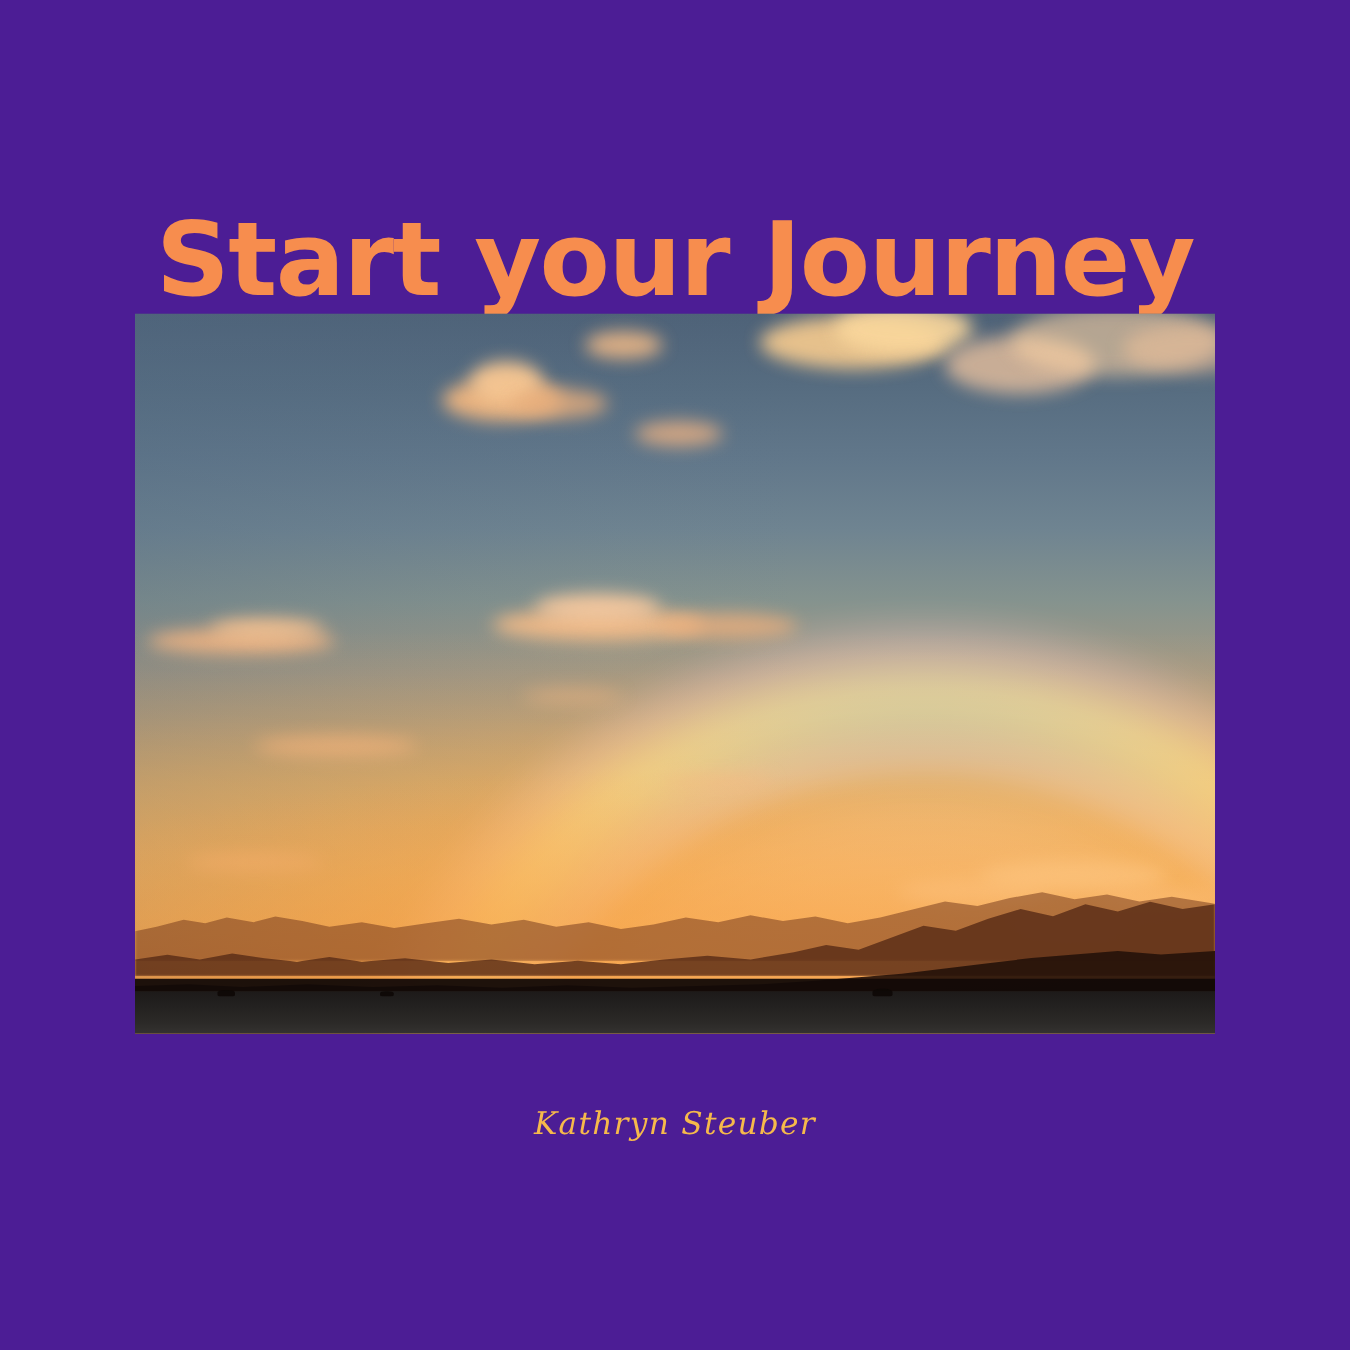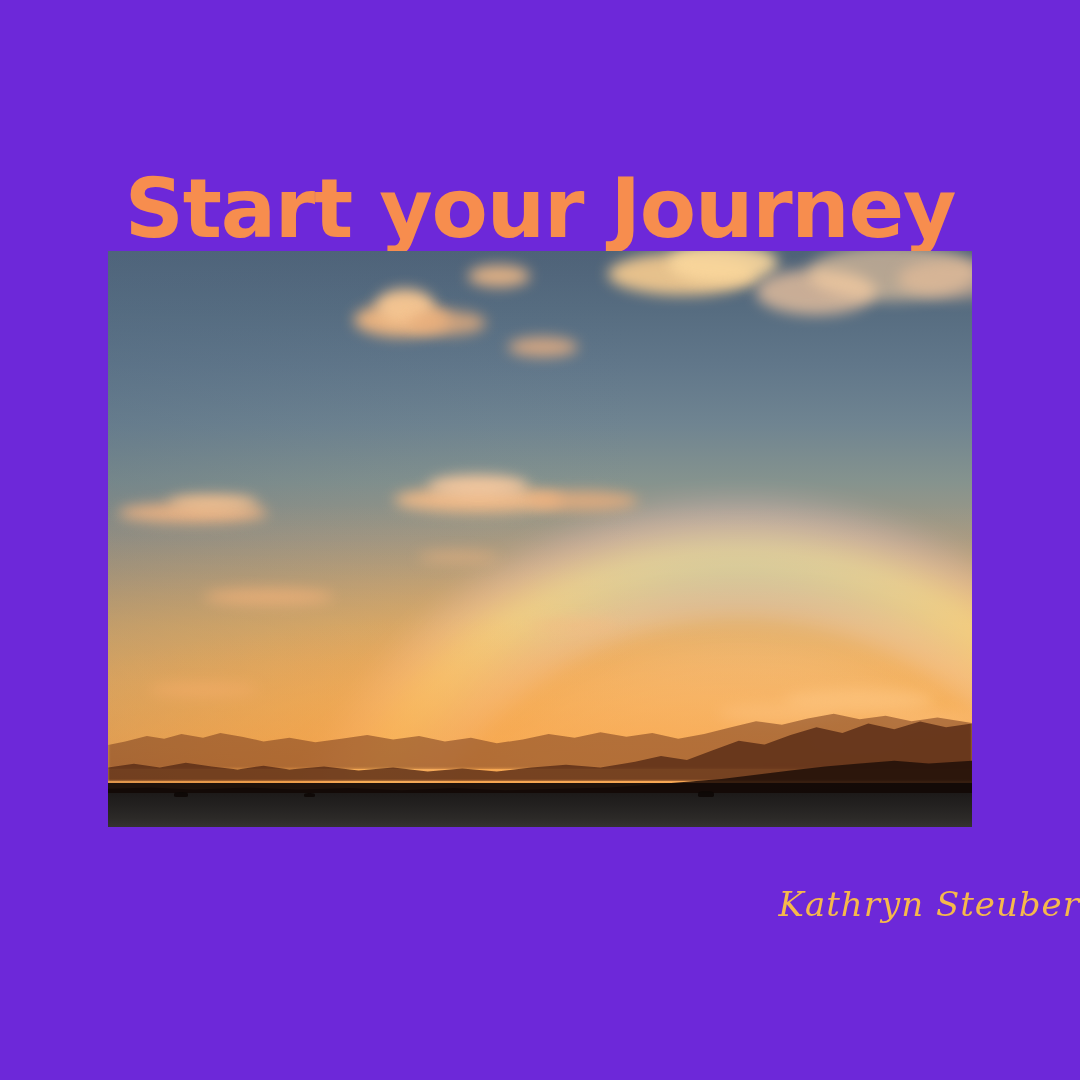--- a/index.html
+++ b/index.html
@@ -11,21 +11,21 @@
     width: 1080px;
     height: 1080px;
     font-family: "Liberation Sans", sans-serif;
     overflow: hidden;
     position: relative;
   }
 
   #poster {
     position: absolute;
     inset: 0;
-    background: #6d28d9;
+    background: #4c1d95;
   }
 
   
   #title {
     position: absolute;
     left: 0;
     right: 0;
     top: 104px;
     text-align: center;
     font-family: "DejaVu Sans", sans-serif;
@@ -212,24 +212,24 @@
     background: #0d0806;
     border-radius: 40% 40% 20% 20%;
     opacity: 0.9;
   }
 
   
   #signature {
     position: absolute;
     left: 0; right: 0;
     top: 884px;
-    text-align: right;
+    text-align: center;
     font-family: "DejaVu Serif", serif;
     font-style: italic;
-    font-size: 34px;
+    font-size: 25px;
     letter-spacing: 1px;
     color: #F6B94B;
   }
 </style>
 </head>
 <body>
 
 <div id="poster">
 
   <h1 id="title">Start your Journey</h1>

